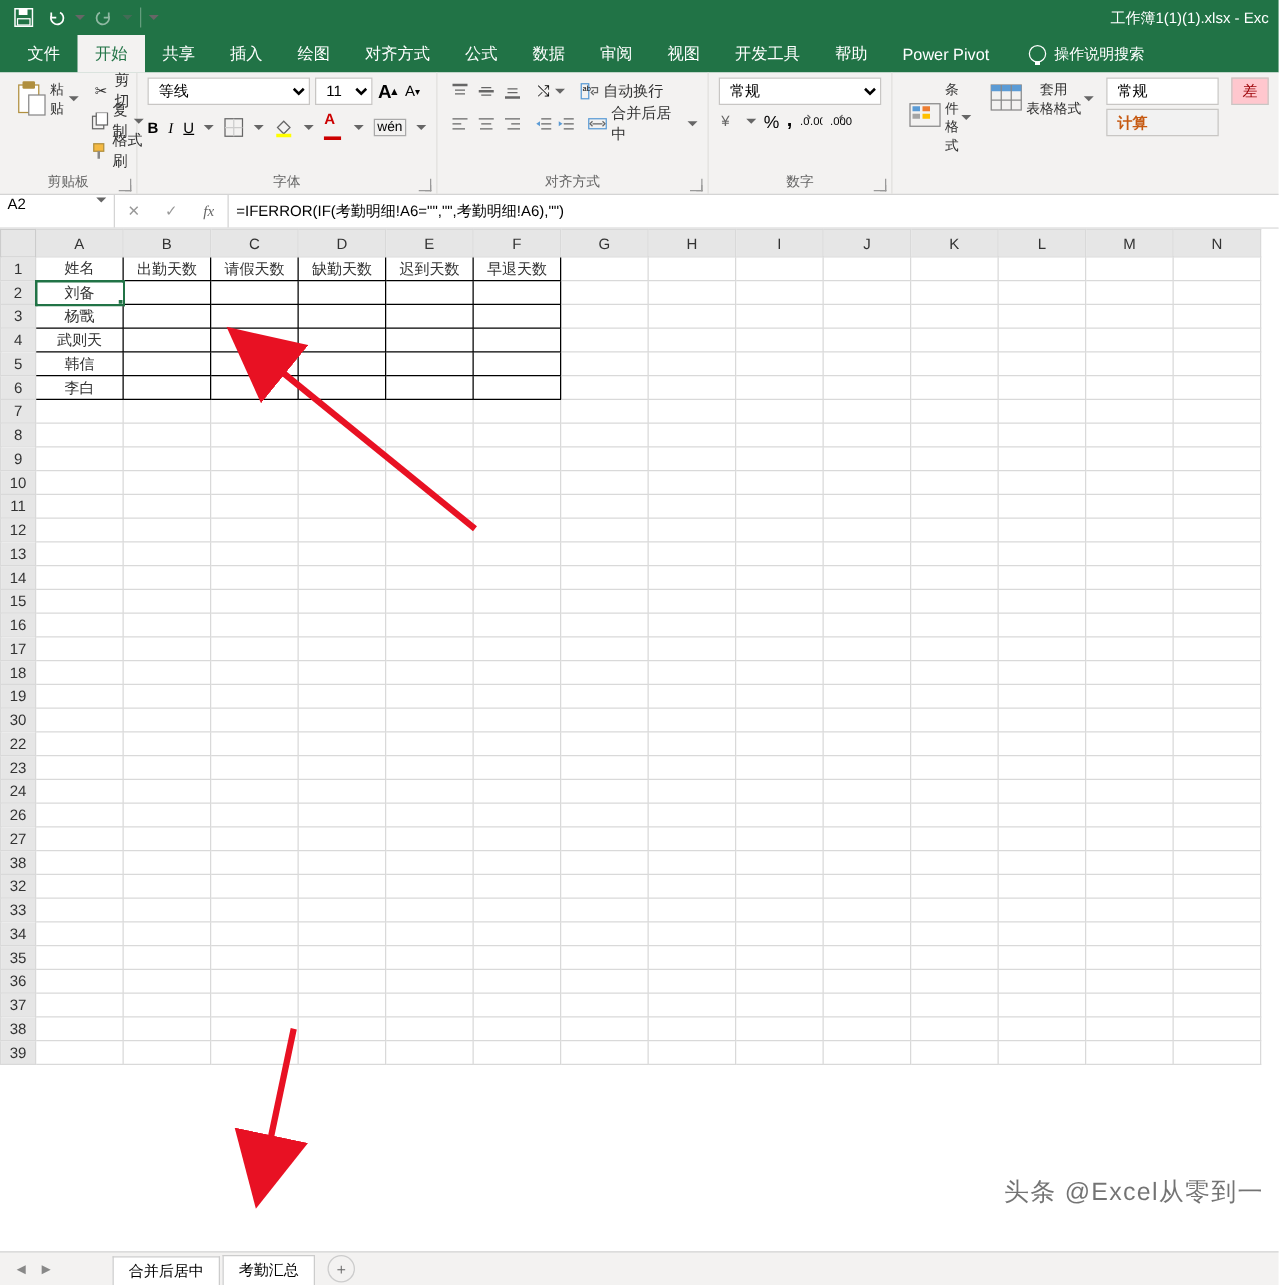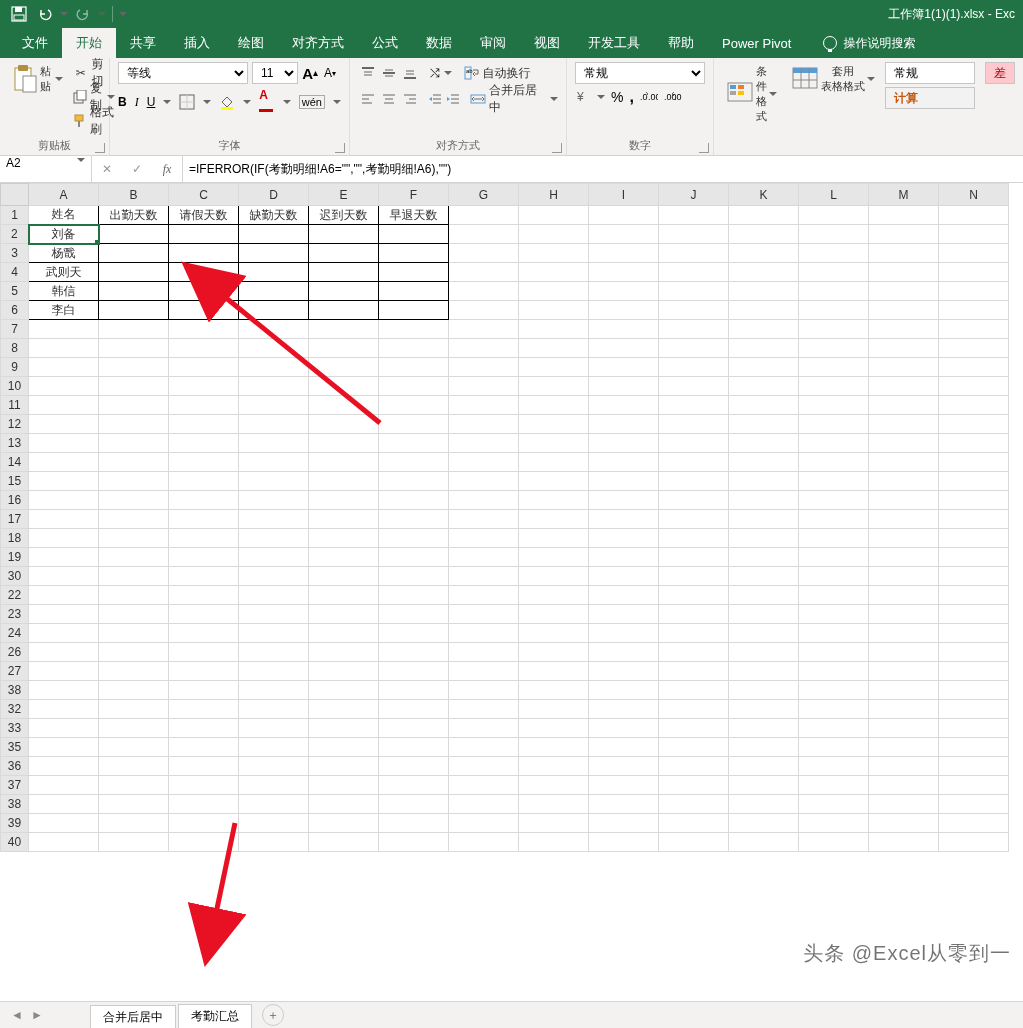--- a/index.html
+++ b/index.html
@@ -889,20 +889,37 @@
           <td class="" style=""></td>
           <td class="" style=""></td>
           <td class="" style=""></td>
           <td class="" style=""></td>
           <td class="" style=""></td>
           <td class="" style=""></td>
           <td class="" style=""></td>
           <td class="" style=""></td>
         </tr>
         <tr>
+          <th>34</th>
+          <td class="" style=""></td>
+          <td class="" style=""></td>
+          <td class="" style=""></td>
+          <td class="" style=""></td>
+          <td class="" style=""></td>
+          <td class="" style=""></td>
+          <td class="" style=""></td>
+          <td class="" style=""></td>
+          <td class="" style=""></td>
+          <td class="" style=""></td>
+          <td class="" style=""></td>
+          <td class="" style=""></td>
+          <td class="" style=""></td>
+          <td class="" style=""></td>
+        </tr>
+        <tr>
           <th>35</th>
           <td class="" style=""></td>
           <td class="" style=""></td>
           <td class="" style=""></td>
           <td class="" style=""></td>
           <td class="" style=""></td>
           <td class="" style=""></td>
           <td class="" style=""></td>
           <td class="" style=""></td>
           <td class="" style=""></td>
@@ -958,37 +975,20 @@
           <td class="" style=""></td>
           <td class="" style=""></td>
           <td class="" style=""></td>
           <td class="" style=""></td>
           <td class="" style=""></td>
           <td class="" style=""></td>
           <td class="" style=""></td>
         </tr>
         <tr>
           <th>39</th>
-          <td class="" style=""></td>
-          <td class="" style=""></td>
-          <td class="" style=""></td>
-          <td class="" style=""></td>
-          <td class="" style=""></td>
-          <td class="" style=""></td>
-          <td class="" style=""></td>
-          <td class="" style=""></td>
-          <td class="" style=""></td>
-          <td class="" style=""></td>
-          <td class="" style=""></td>
-          <td class="" style=""></td>
-          <td class="" style=""></td>
-          <td class="" style=""></td>
-        </tr>
-        <tr>
-          <th>40</th>
           <td class="" style=""></td>
           <td class="" style=""></td>
           <td class="" style=""></td>
           <td class="" style=""></td>
           <td class="" style=""></td>
           <td class="" style=""></td>
           <td class="" style=""></td>
           <td class="" style=""></td>
           <td class="" style=""></td>
           <td class="" style=""></td>

